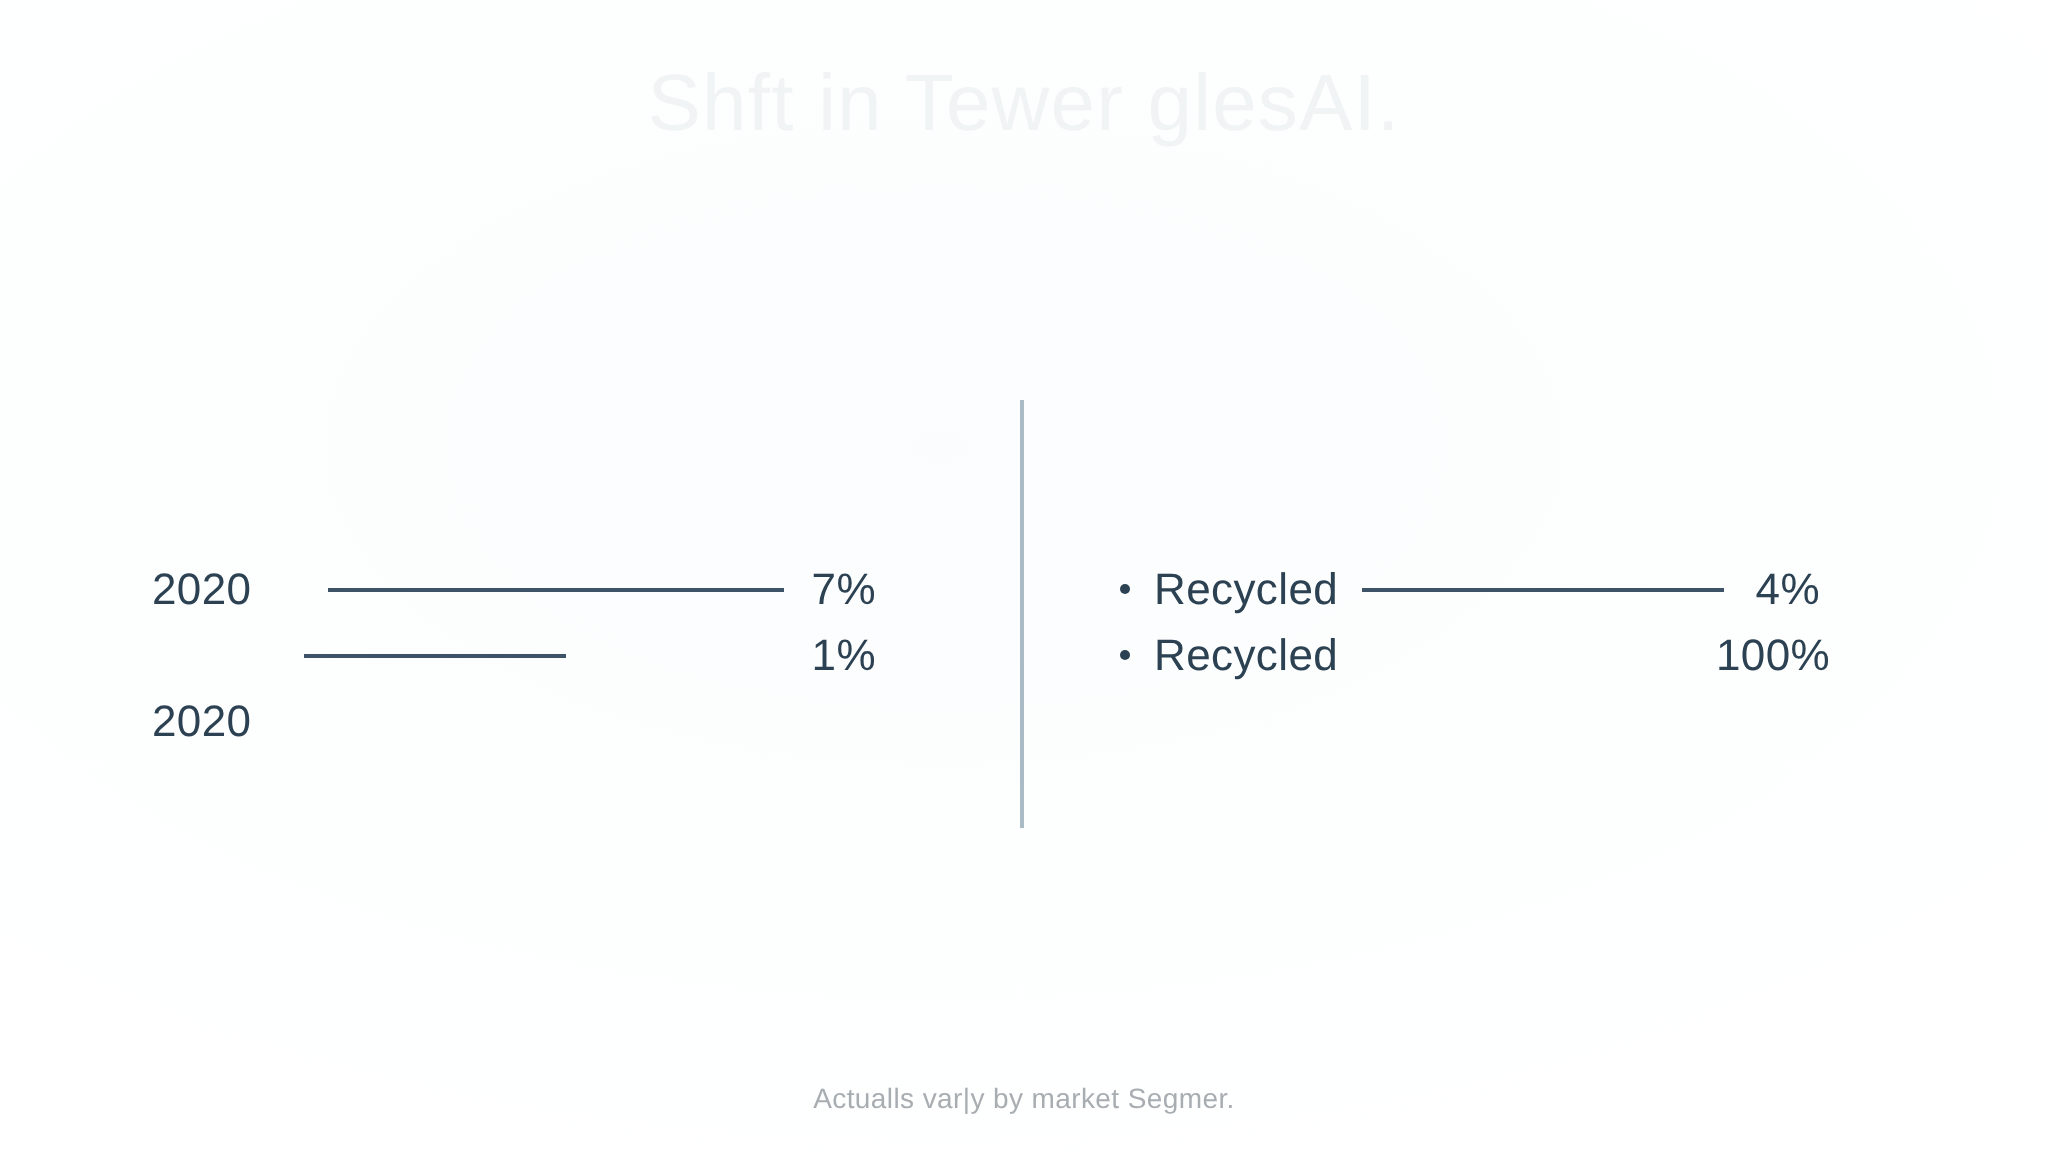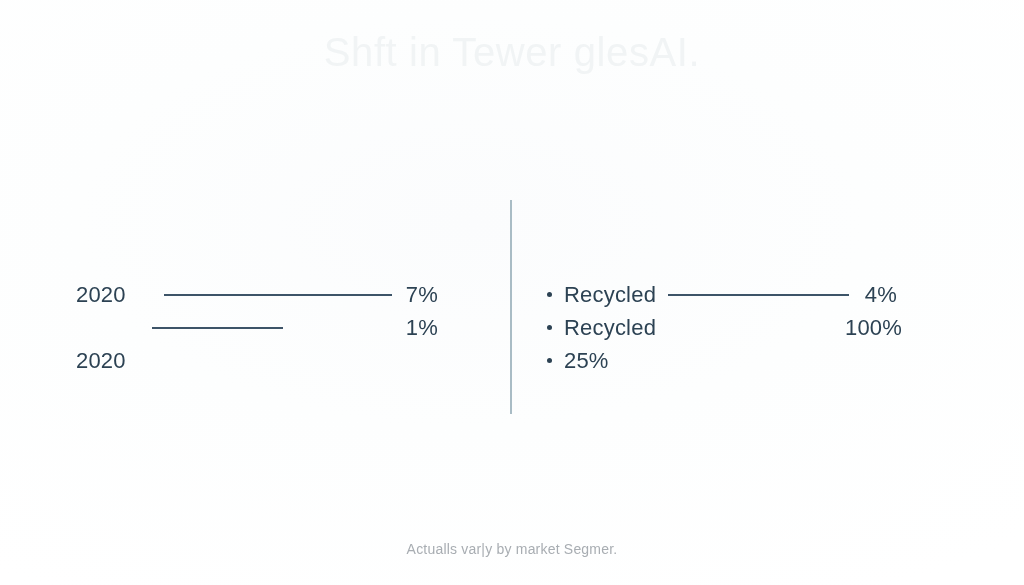--- a/index.html
+++ b/index.html
@@ -49,21 +49,21 @@
     height: 214px;
     background: #a9bcc5;
   }
 
   
   .col {
     position: absolute;
     top: 278px;
   }
   .col-left  { left: 76px;  width: 362px; }
-  .col-right { left: 547px; width: 350px; }
+  .col-right { left: 560px; width: 350px; }
 
   .row {
     position: relative;
     display: flex;
     align-items: center;
     height: 33px;
     font-size: 22px;
     color: #2c4253;
     font-weight: 400;
     letter-spacing: 0.2px;
@@ -168,24 +168,18 @@
       <span class="row-value">4%</span>
     </div>
 
     <div class="row">
       <span class="bullet-dot"></span>
       <span class="row-label">Recycled</span>
       <span class="leader invisible"></span>
       <span class="row-value wide">100%</span>
     </div>
 
-    <div class="row">
-      <span class="bullet-dot"></span>
-      <span class="row-label">25%</span>
-      <span class="leader invisible"></span>
-      <span class="row-value"></span>
-    </div>
 
   </div>
 
   <div class="footnote">Actualls var|y by market Segmer.</div>
 
 </div>
 
 </body></html>

